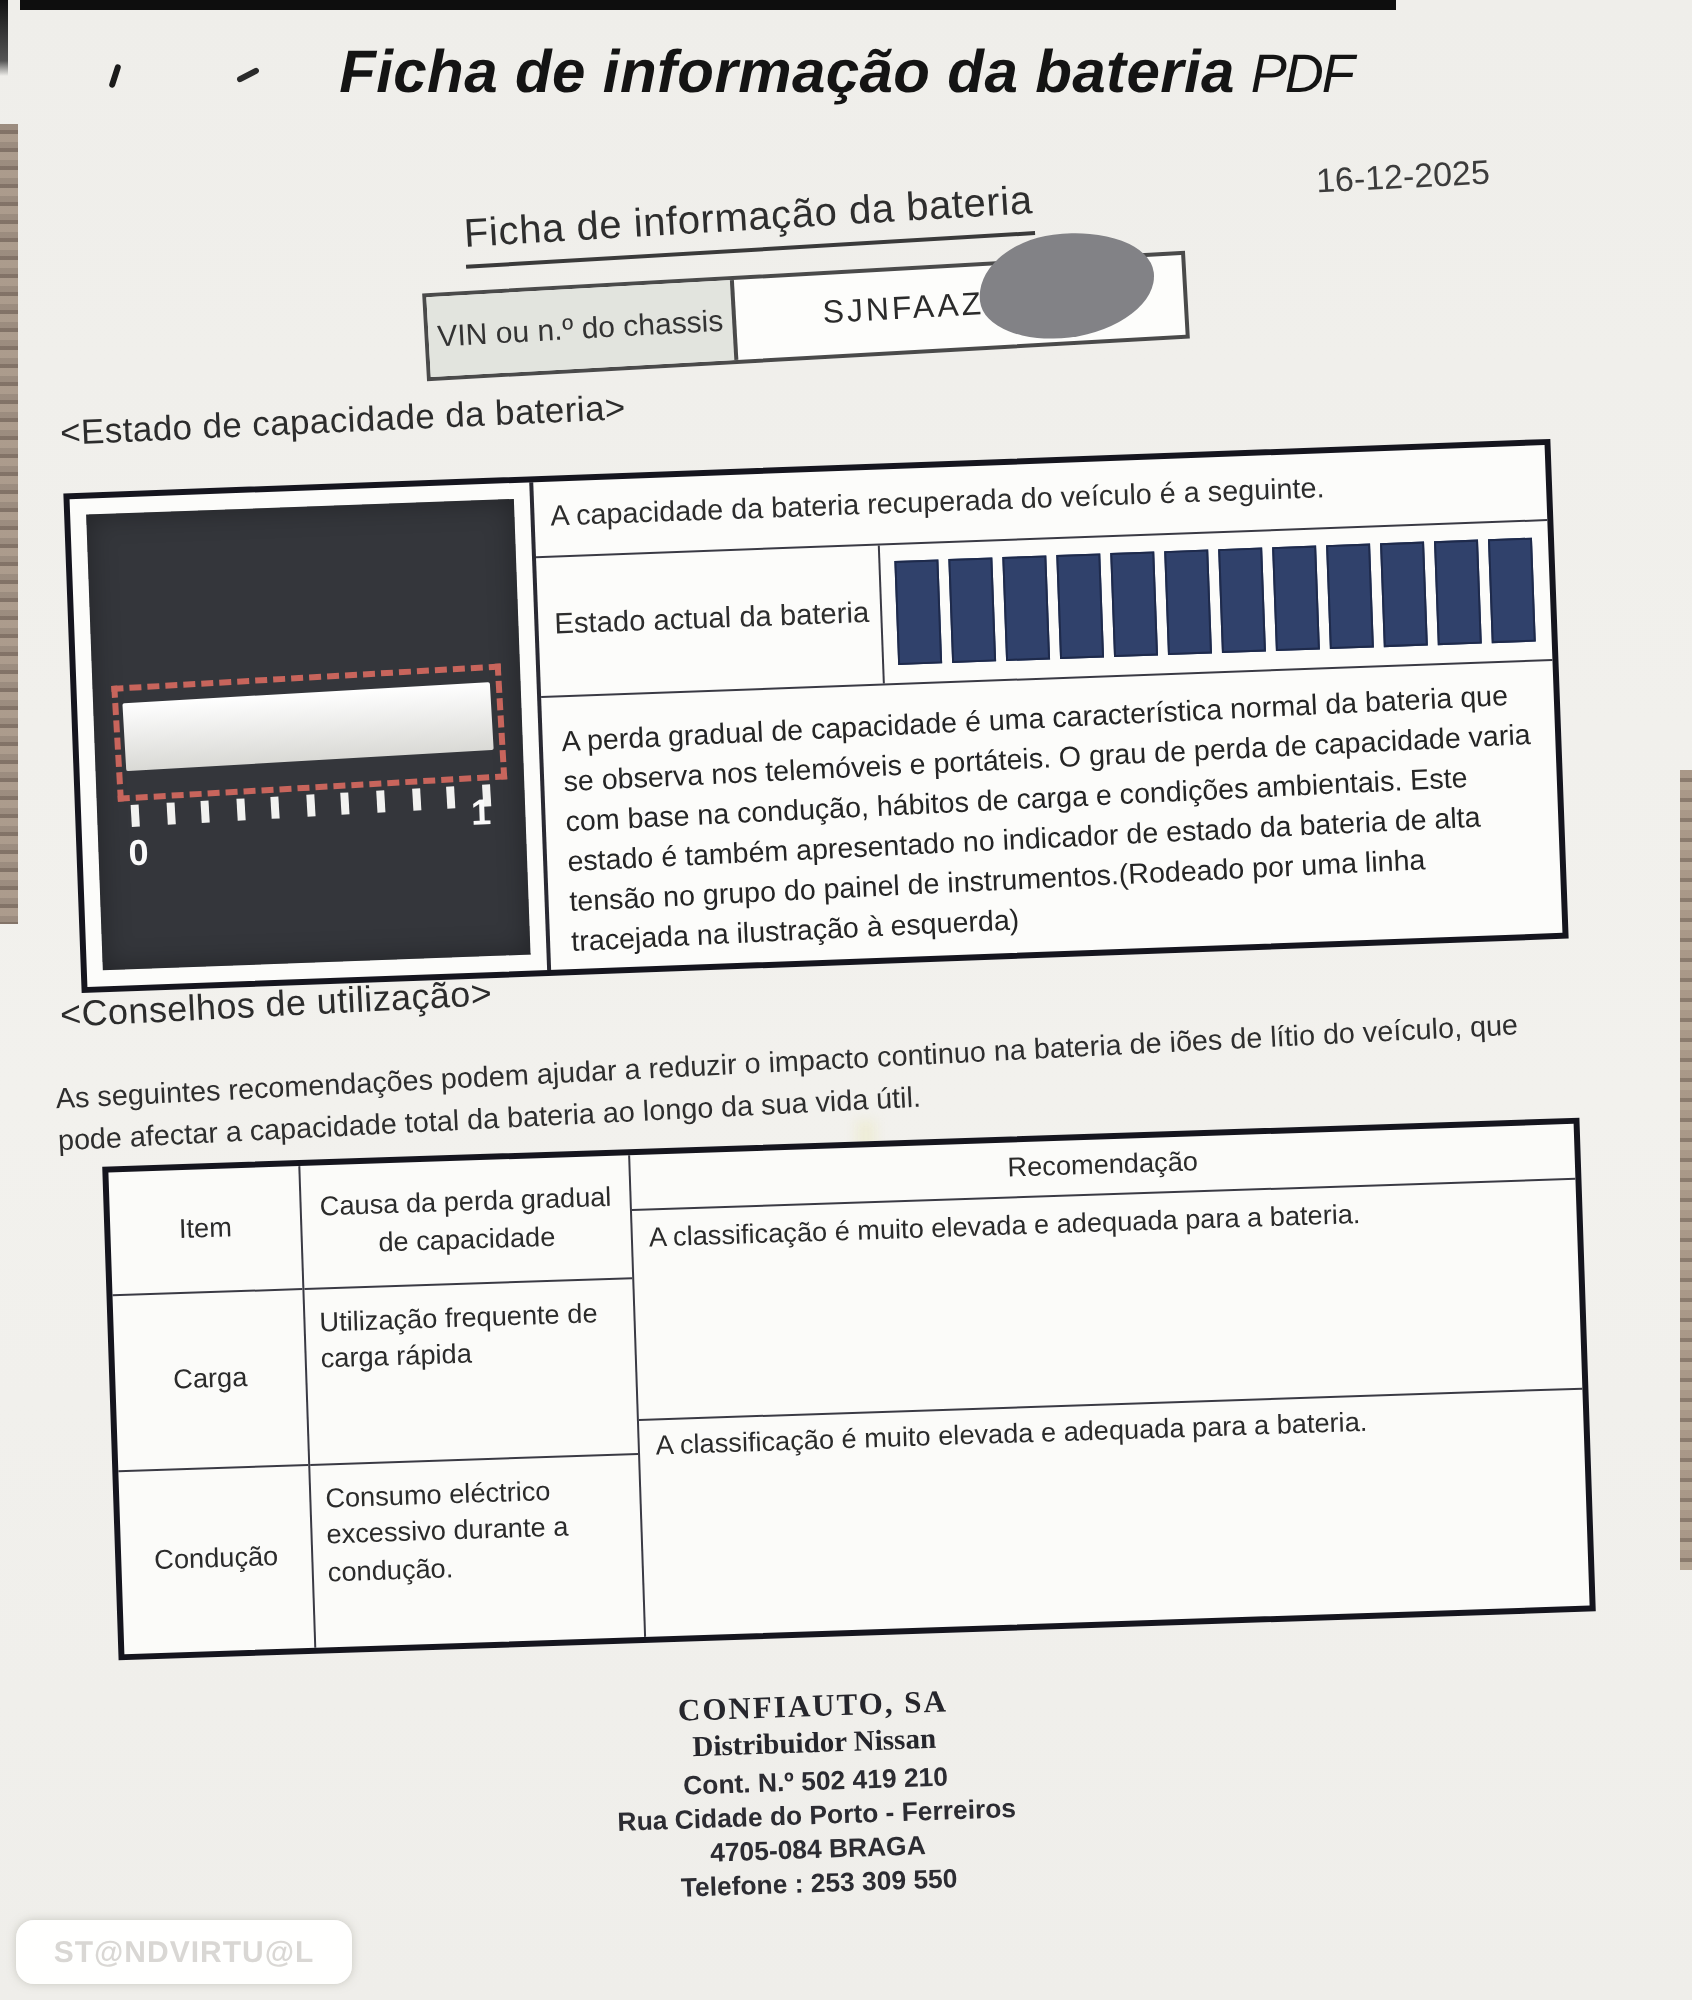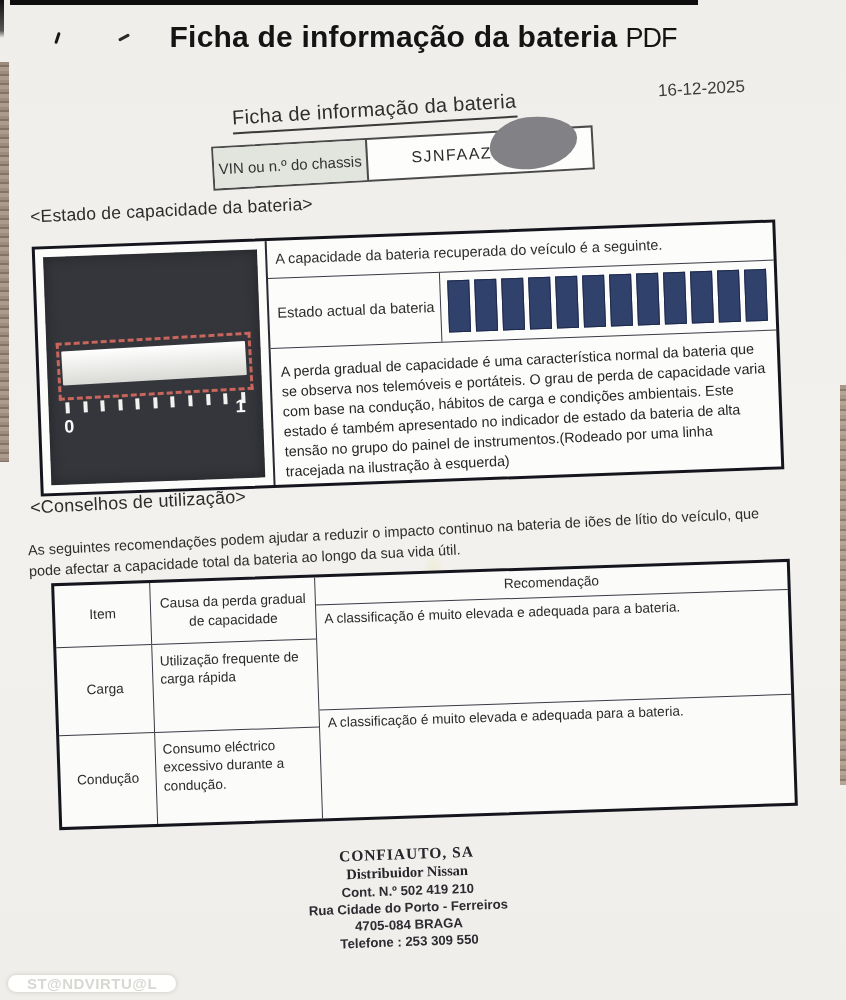--- a/index.html
+++ b/index.html
@@ -14,21 +14,21 @@
   .pen-mark1{position:absolute;left:56px;top:32px;width:3px;height:12px;background:#1a1a1a;transform:rotate(18deg);border-radius:2px;}
   .pen-mark2{position:absolute;left:118px;top:36px;width:12px;height:3px;background:#2a2a2a;transform:rotate(-28deg);border-radius:2px;}
   .wood-left{position:absolute;left:0;top:62px;width:9px;height:400px;
     background:repeating-linear-gradient(180deg,#8d7b6c 0 3px,#6f5d50 3px 5px,#a08d7c 5px 9px);opacity:.85;}
   .wood-right{position:absolute;right:0;top:385px;width:6px;height:400px;
     background:repeating-linear-gradient(180deg,#97826f 0 4px,#715e4e 4px 6px,#a6937e 6px 10px);opacity:.8;}
   .yellow-streak{position:absolute;left:428px;top:560px;width:10px;height:220px;
     background:rgba(228,222,140,.22);filter:blur(3px);}
 
   .overlay-title{position:absolute;top:20px;left:0;width:100%;text-align:center;
-    font-size:30px;font-weight:700;color:#141414;letter-spacing:.2px;}
+    font-size:30px;font-weight:700;color:#141414;letter-spacing:.2px;font-style:italic;}
   .overlay-title .suffix{font-weight:400;font-size:27px;letter-spacing:-1px;margin-left:8px;}
 
   .scan-date{position:absolute;top:79px;left:658px;font-size:17px;color:#3c3c3c;transform:rotate(-3deg);}
 
   .doc-title{position:absolute;top:98px;left:232px;transform:rotate(-3.4deg);
     font-size:20px;color:#2e2e2e;border-bottom:2px solid #3a3a3a;padding-bottom:3px;letter-spacing:.3px;}
 
   .vin-table{position:absolute;top:136px;left:212px;width:378px;height:40px;
     transform:rotate(-3.2deg);border:2px solid #4a4a4a;background:#fdfdfb;display:flex;}
   .vin-label{width:152px;background:#e2e4de;border-right:2px solid #4a4a4a;
@@ -85,21 +85,21 @@
   .c3 .r1{height:105px;border-bottom:1.5px solid #3a3a44;padding:5px 8px 0 8px;}
   .c3 .r2{flex:1;padding:4px 8px 0 8px;}
 
   
   .stamp{position:absolute;top:845px;left:268px;width:280px;text-align:center;
     transform:rotate(-2deg);color:#26262c;}
   .stamp .l1{font-family:"Liberation Serif",serif;font-weight:700;font-size:15.5px;letter-spacing:1px;}
   .stamp .l2{font-family:"Liberation Serif",serif;font-weight:700;font-size:14.5px;margin-top:1px;}
   .stamp .l{font-size:13.2px;font-weight:700;margin-top:2px;color:#2c2c32;}
 
-  .watermark{position:absolute;left:8px;bottom:8px;width:168px;height:17px;background:rgba(255,255,255,.95);
+  .watermark{position:absolute;left:8px;bottom:8px;width:168px;height:32px;background:rgba(255,255,255,.95);
     border-radius:9px;box-shadow:0 0 4px rgba(160,160,150,.5);display:flex;align-items:center;justify-content:center;margin-top:18px;}
   .watermark span{font-size:15px;font-weight:700;letter-spacing:.5px;color:rgba(185,183,176,.55);}
 </style>
 </head>
 <body>
 
 <div class="top-strip"></div>
 <div class="corner-sliver"></div>
 <div class="pen-mark1"></div>
 <div class="pen-mark2"></div>

